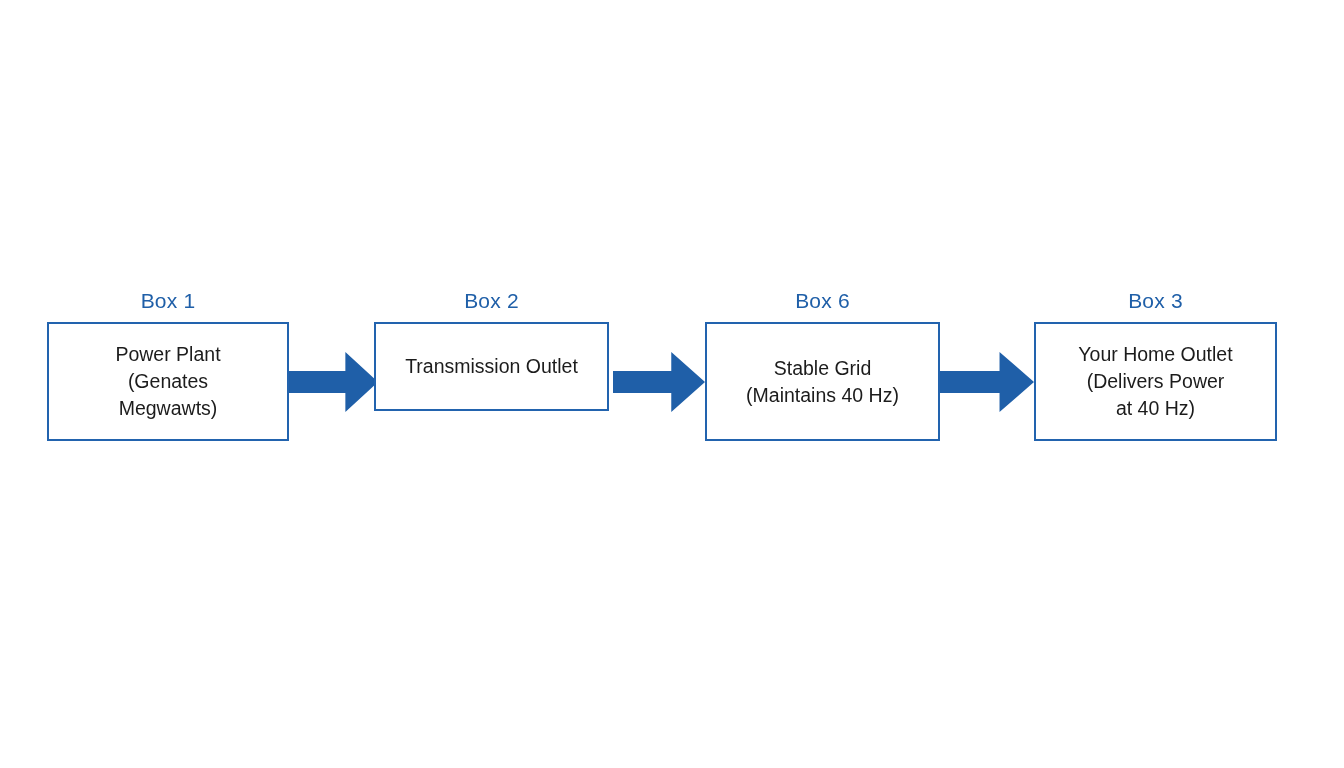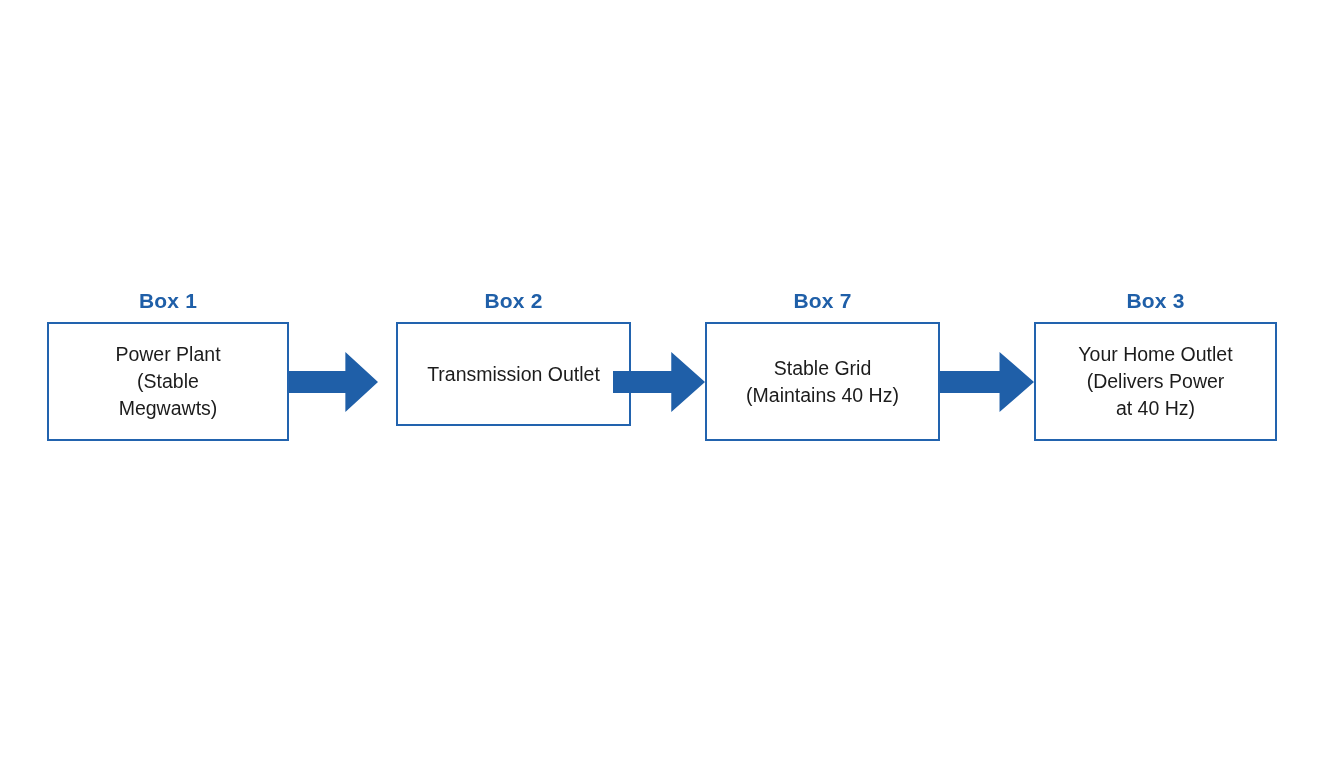--- a/index.html
+++ b/index.html
@@ -18,21 +18,21 @@
   .node {
     position: absolute;
   }
   .node-title {
     position: absolute;
     left: 0;
     right: 0;
     top: -33px;
     text-align: center;
     font-size: 21px;
-    font-weight: 700;
+    font-weight: 400;
     color: #1f5fa8;
     letter-spacing: 0.2px;
   }
   .node-box {
     box-sizing: border-box;
     width: 100%;
     height: 100%;
     border: 2.5px solid #2263ae;
     background: #ffffff;
     display: flex;
@@ -46,58 +46,58 @@
     color: #1c1c1c;
     white-space: pre-line;
   }
   .arrow {
     position: absolute;
     top: 352px;
     height: 60px;
   }
   
   #node-1 { left: 47px;   top: 322px; width: 242px; height: 119px; }
-  #node-2 { left: 396px;  top: 322px; width: 235px; height: 104px; }
+  #node-2 { left: 374px;  top: 322px; width: 235px; height: 89px; }
   #node-3 { left: 705px;  top: 322px; width: 235px; height: 119px; }
   #node-4 { left: 1034px; top: 322px; width: 243px; height: 119px; }
   #arrow-1 { left: 289px; width: 89px; }
   #arrow-2 { left: 613px; width: 92px; }
   #arrow-3 { left: 940px; width: 94px; }
 </style>
 </head>
 <body>
 
 <div class="canvas">
 
   <div class="node" id="node-1">
     <div class="node-title">Box 1</div>
     <div class="node-box">
       <div class="node-text">Power Plant
-(Stable
+(Genates
 Megwawts)</div>
     </div>
   </div>
 
   <svg class="arrow" id="arrow-1" viewBox="0 0 90 60" preserveAspectRatio="none">
     <polygon points="0,19 57,19 57,0 90,30 57,60 57,41 0,41" fill="#1f5fa8"></polygon>
   </svg>
 
   <div class="node" id="node-2">
     <div class="node-title">Box 2</div>
     <div class="node-box">
       <div class="node-text">Transmission Outlet</div>
     </div>
   </div>
 
   <svg class="arrow" id="arrow-2" viewBox="0 0 90 60" preserveAspectRatio="none">
     <polygon points="0,19 57,19 57,0 90,30 57,60 57,41 0,41" fill="#1f5fa8"></polygon>
   </svg>
 
   <div class="node" id="node-3">
-    <div class="node-title">Box 7</div>
+    <div class="node-title">Box 6</div>
     <div class="node-box">
       <div class="node-text">Stable Grid
 (Maintains 40 Hz)</div>
     </div>
   </div>
 
   <svg class="arrow" id="arrow-3" viewBox="0 0 90 60" preserveAspectRatio="none">
     <polygon points="0,19 57,19 57,0 90,30 57,60 57,41 0,41" fill="#1f5fa8"></polygon>
   </svg>
 

